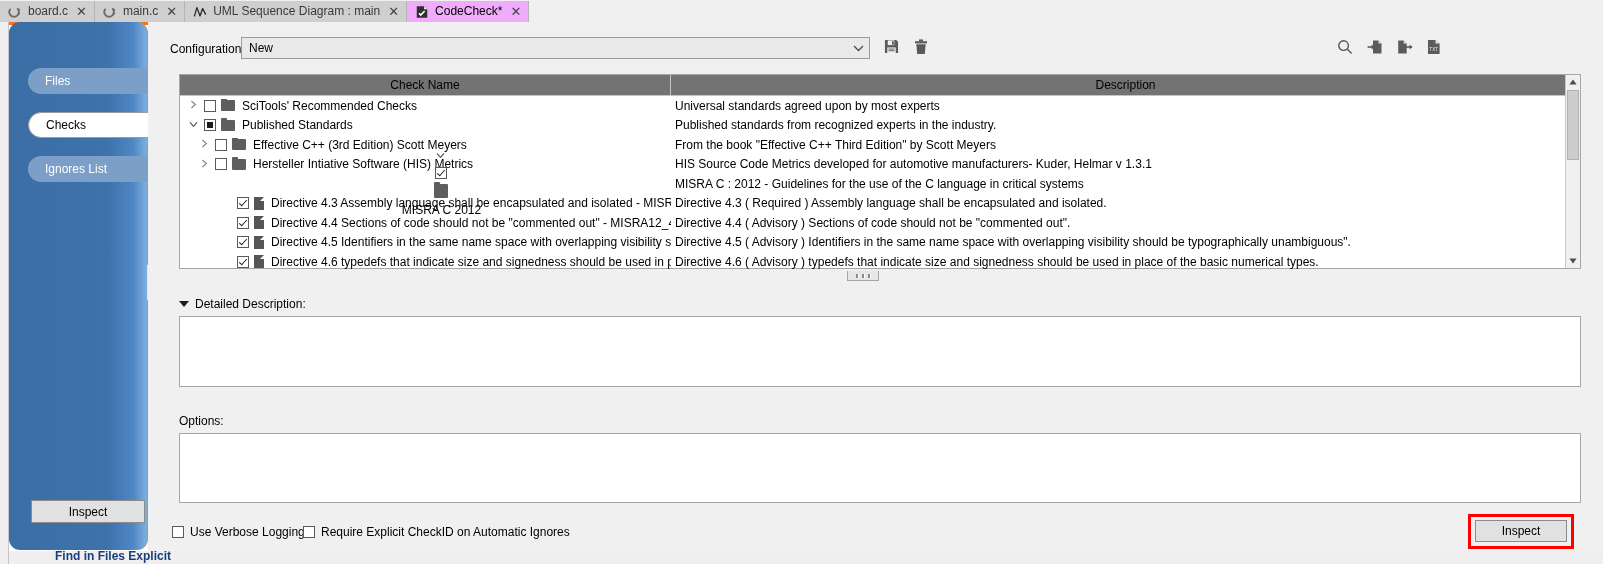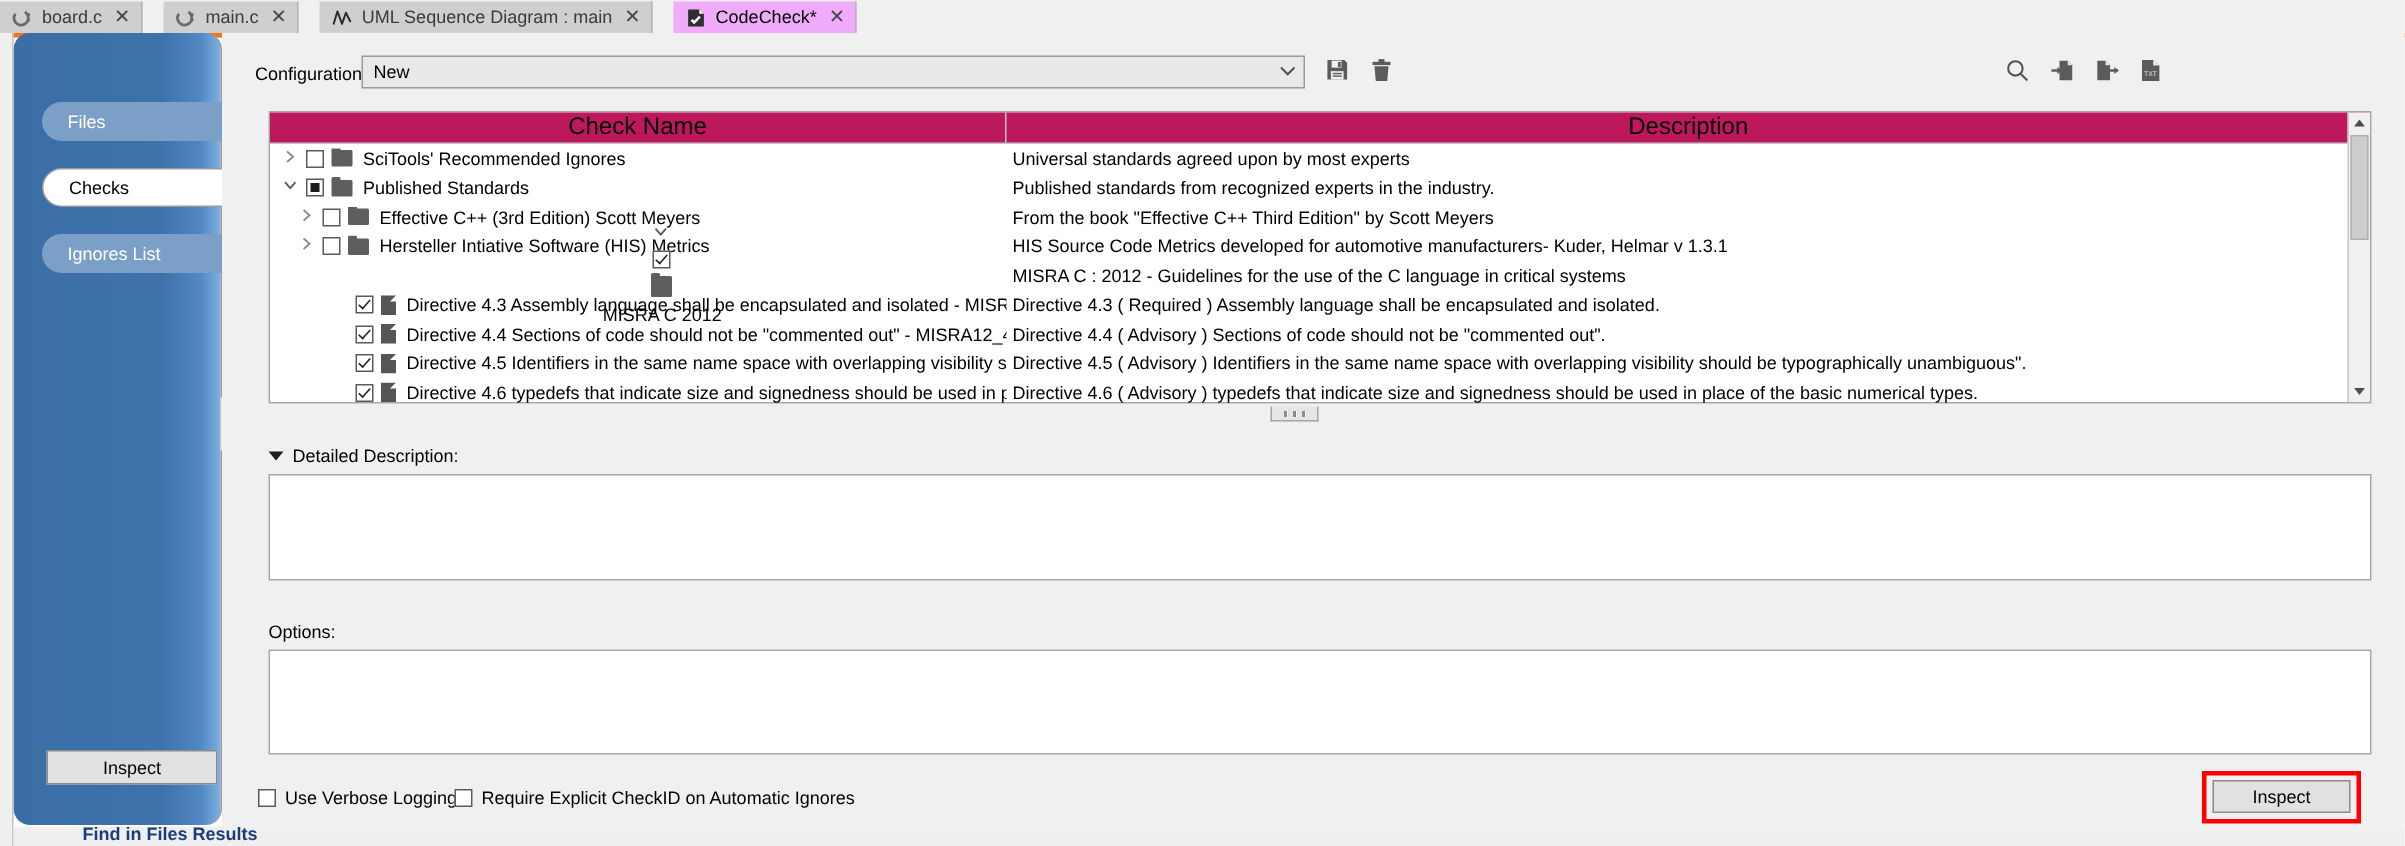--- a/index.html
+++ b/index.html
@@ -13,21 +13,21 @@
     color: #000000;
     overflow: hidden;
     position: relative;
   }
 
   
   #tabbar {
     position: absolute; left: 0; top: 0; width: 1603px; height: 22px;
     background: #f0f0f0;
     border-bottom: 3px solid #f97316;
-    display: flex; align-items: flex-end; gap: 14px;
+    display: flex; align-items: flex-end;
   }
   .tab {
     height: 21px;
     display: flex; align-items: center;
     padding: 0 7px 0 8px;
     gap: 6px;
     font-size: 12px;
     background: #cfcfcf;
     border-right: 1px solid #b4b4b4;
     color: #303030;
@@ -129,23 +129,23 @@
     display: flex; align-items: center; justify-content: center;
   }
 
   
   #tree-wrap {
     position: absolute; left: 31px; top: 52px; width: 1402px; height: 195px;
     background: #ffffff; border: 1px solid #a6a6a6; box-sizing: border-box;
   }
   #tree-head {
     display: flex; height: 20px;
-    background: #be185d;
+    background: #737373;
     border-bottom: 1px solid #c4c4c4;
-    font-size: 16px;
+    font-size: 12px;
   }
   #tree-head .th {
     display: flex; align-items: center; justify-content: center;
     height: 20px; box-sizing: border-box;
   }
   #tree-head .th.c1 { width: 491px; border-right: 1px solid #c4c4c4; }
   #tree-head .th.c2 { flex: 1; }
   #tree-body {
     position: relative; height: 173px; overflow: hidden;
   }
@@ -331,21 +331,21 @@
   </div>
 </div>
 
 <div id="splitter">
   <i></i>
   <i></i>
   <i></i>
 </div>
 
 <div id="bottom-clip">
-  <span class="clip-text">Find in Files Results</span>
+  <span class="clip-text">Find in Files Explicit</span>
 </div>
 
 <div id="main">
 
   <div id="cfgrow">
     <span id="cfg-label">Configuration:</span>
 
     <div id="cfg-combo">
       <span class="cval">New</span>
       <span class="carrow">
@@ -430,21 +430,21 @@
       </div>
     </div>
     <div id="tree-body">
         <div class="trow">
           <div class="tcell1" style="padding-left: 8px;">
             <span class="twist"><svg width="7" height="9" viewBox="0 0 7 9">
                 <path d="M1.4 1 L5.4 4.5 L1.4 8" stroke="#888" stroke-width="1.2" fill="none"></path>
               </svg></span>
             <span class="cbx"></span>
             <span class="ico-folder"></span>
-            <span style="margin-left: 2px;">SciTools' Recommended Ignores</span>
+            <span style="margin-left: 2px;">SciTools' Recommended Checks</span>
           </div>
           <div class="tcell2">Universal standards agreed upon by most experts</div>
         </div>
         <div class="trow">
           <div class="tcell1" style="padding-left: 8px;">
             <span class="twist"><svg width="9" height="7" viewBox="0 0 9 7">
                 <path d="M1 1.4 L4.5 5.4 L8 1.4" stroke="#585858" stroke-width="1.2" fill="none"></path>
               </svg></span>
             <span class="cbx partial"></span>
             <span class="ico-folder"></span>

